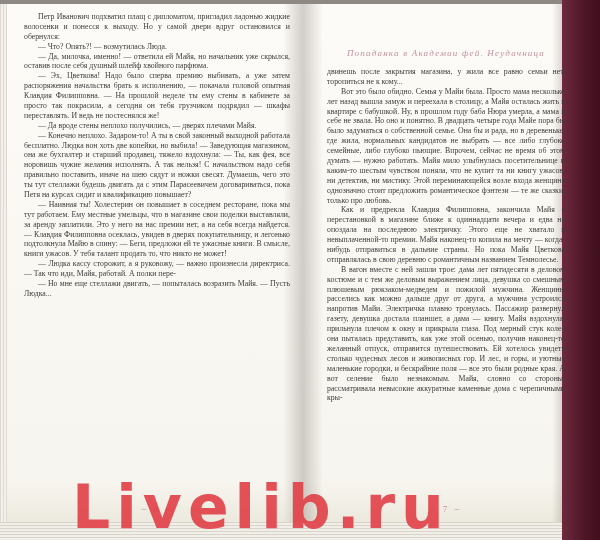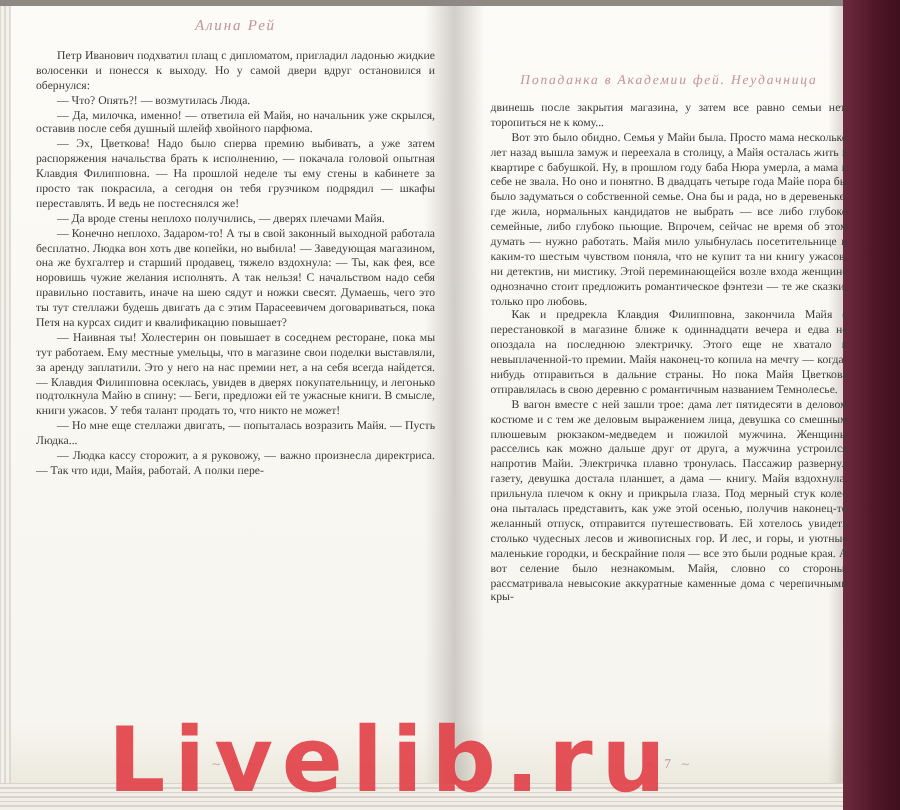--- a/index.html
+++ b/index.html
@@ -72,43 +72,42 @@
   <div class="top-shade"></div>
   <div class="left-edge"></div>
   <div class="bottom-edges"></div>
   <div class="cover-right"></div>
 
   <div class="spread">
     <div class="gutter"></div>
     <div class="right-curl"></div>
 
     <div class="page-col left">
-      <div class="running-head">Алина Рей</div>
       <div class="body-text">
         <p>Петр Иванович подхватил плащ с дипломатом, пригладил ладонью жидкие волосенки и понесся к выходу. Но у самой двери вдруг остановился и обернулся:</p>
         <p>— Что? Опять?! — возмутилась Люда.</p>
         <p>— Да, милочка, именно! — ответила ей Майя, но начальник уже скрылся, оставив после себя душный шлейф хвойного парфюма.</p>
         <p>— Эх, Цветкова! Надо было сперва премию выбивать, а уже затем распоряжения начальства брать к исполнению, — покачала головой опытная Клавдия Филипповна. — На прошлой неделе ты ему стены в кабинете за просто так покрасила, а сегодня он тебя грузчиком подрядил — шкафы переставлять. И ведь не постеснялся же!</p>
         <p>— Да вроде стены неплохо получились, — дверях плечами Майя.</p>
         <p>— Конечно неплохо. Задаром-то! А ты в свой законный выходной работала бесплатно. Людка вон хоть две копейки, но выбила! — Заведующая магазином, она же бухгалтер и старший продавец, тяжело вздохнула: — Ты, как фея, все норовишь чужие желания исполнять. А так нельзя! С начальством надо себя правильно поставить, иначе на шею сядут и ножки свесят. Думаешь, чего это ты тут стеллажи будешь двигать да с этим Парасеевичем договариваться, пока Петя на курсах сидит и квалификацию повышает?</p>
         <p>— Наивная ты! Холестерин он повышает в соседнем ресторане, пока мы тут работаем. Ему местные умельцы, что в магазине свои поделки выставляли, за аренду заплатили. Это у него на нас премии нет, а на себя всегда найдется. — Клавдия Филипповна осеклась, увидев в дверях покупательницу, и легонько подтолкнула Майю в спину: — Беги, предложи ей те ужасные книги. В смысле, книги ужасов. У тебя талант продать то, что никто не может!</p>
+        <p>— Людка кассу сторожит, а я руковожу, — важно произнесла директриса. — Так что иди, Майя, работай. А полки пере-</p>
         <p>— Но мне еще стеллажи двигать, — попыталась возразить Майя. — Пусть Людка...</p>
-        <p>— Людка кассу сторожит, а я руковожу, — важно произнесла директриса. — Так что иди, Майя, работай. А полки пере-</p>
       </div>
       <div class="page-num">
         <span class="orn">∼</span>
         <span>6</span>
         <span class="orn">∼</span>
       </div>
     </div>
 
     <div class="page-col right">
       <div class="running-head">Попаданка в Академии фей. Неудачница</div>
       <div class="body-text">
-        <p class="no-indent">двинешь после закрытия магазина, у затем все равно семьи нет, торопиться не к кому...</p>
+        <p class="no-indent">двинешь после закрытия магазина, у жила все равно семьи нет, торопиться не к кому...</p>
         <p>Вот это было обидно. Семья у Майи была. Просто мама несколько лет назад вышла замуж и переехала в столицу, а Майя осталась жить в квартире с бабушкой. Ну, в прошлом году баба Нюра умерла, а мама к себе не звала. Но оно и понятно. В двадцать четыре года Майе пора бы было задуматься о собственной семье. Она бы и рада, но в деревеньке, где жила, нормальных кандидатов не выбрать — все либо глубоко семейные, либо глубоко пьющие. Впрочем, сейчас не время об этом думать — нужно работать. Майя мило улыбнулась посетительнице и каким-то шестым чувством поняла, что не купит та ни книгу ужасов, ни детектив, ни мистику. Этой переминающейся возле входа женщине однозначно стоит предложить романтическое фэнтези — те же сказки, только про любовь.</p>
         <p>Как и предрекла Клавдия Филипповна, закончила Майя с перестановкой в магазине ближе к одиннадцати вечера и едва не опоздала на последнюю электричку. Этого еще не хватало к невыплаченной-то премии. Майя наконец-то копила на мечту — когда-нибудь отправиться в дальние страны. Но пока Майя Цветкова отправлялась в свою деревню с романтичным названием Темнолесье.</p>
         <p>В вагон вместе с ней зашли трое: дама лет пятидесяти в деловом костюме и с тем же деловым выражением лица, девушка со смешным плюшевым рюкзаком-медведем и пожилой мужчина. Женщины расселись как можно дальше друг от друга, а мужчина устроился напротив Майи. Электричка плавно тронулась. Пассажир развернул газету, девушка достала планшет, а дама — книгу. Майя вздохнула, прильнула плечом к окну и прикрыла глаза. Под мерный стук колес она пыталась представить, как уже этой осенью, получив наконец-то желанный отпуск, отправится путешествовать. Ей хотелось увидеть столько чудесных лесов и живописных гор. И лес, и горы, и уютные маленькие городки, и бескрайние поля — все это были родные края. А вот селение было незнакомым. Майя, словно со стороны, рассматривала невысокие аккуратные каменные дома с черепичными кры-</p>
       </div>
       <div class="page-num">
         <span class="orn">∼</span>
         <span>7</span>
         <span class="orn">∼</span>
       </div>
     </div>

